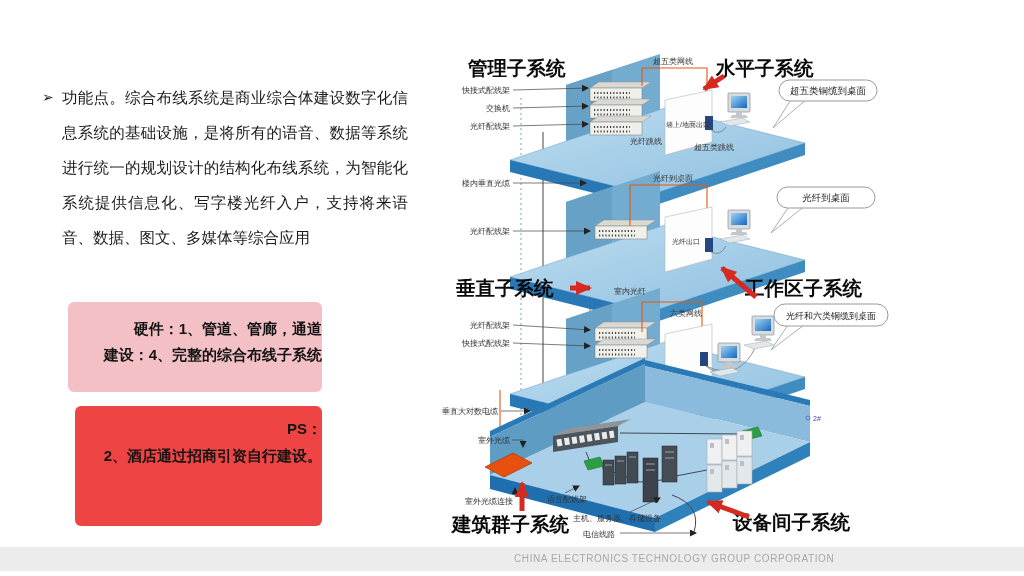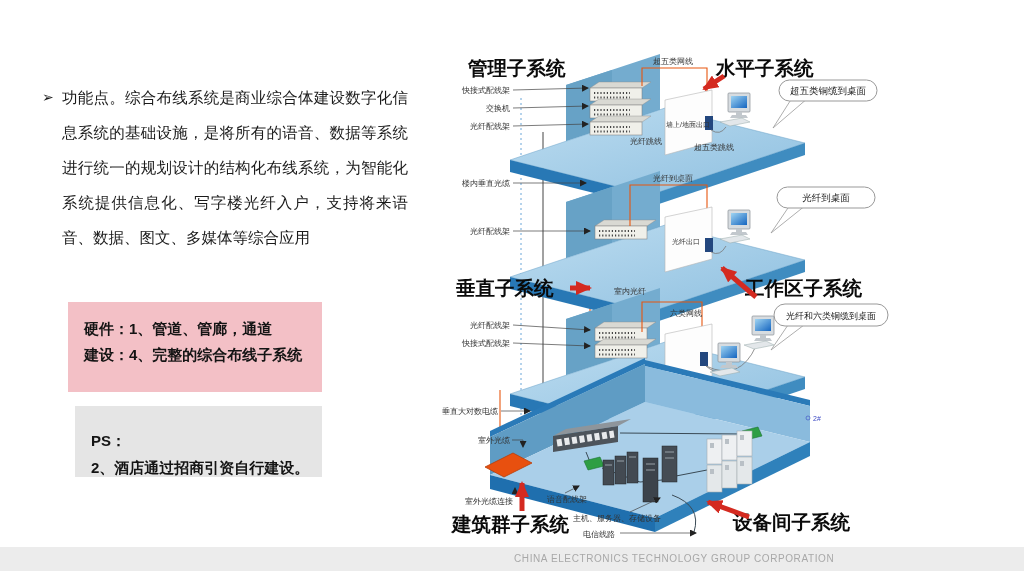--- a/index.html
+++ b/index.html
@@ -5,24 +5,24 @@
   html,body{margin:0;padding:0;background:#fff;}
   #slide{position:relative;width:1024px;height:576px;background:#ffffff;overflow:hidden;
          font-family:"Liberation Sans","DejaVu Sans",sans-serif;color:#111;}
   
   .intro{position:absolute;left:44px;top:80px;width:364px;font-size:15.5px;line-height:35px;
          text-align:justify;color:#1a1a1a;}
   .intro .para{position:relative;padding-left:18px;margin:0;}
   .intro .bullet{position:absolute;left:-2px;top:0;font-weight:bold;font-size:14px;}
   .intro .lead{font-weight:normal;}
   
-  .note{position:absolute;border-radius:0;font-weight:bold;font-size:15px;color:#141414;}
+  .note{position:absolute;border-radius:6px;font-weight:bold;font-size:15px;color:#141414;text-align:right;}
   #pinkBox{left:68px;top:302px;width:254px;height:90px;background:#f3c0c6;padding:14px 0 0 16px;
            line-height:26px;box-sizing:border-box;}
-  #blueBox{left:75px;top:406px;width:247px;height:71px;background:#e5e5e5;padding:21px 0 0 16px;
+  #blueBox{left:75px;top:406px;width:247px;height:120px;background:#ef4444;padding:9px 0 0 16px;
            line-height:27px;box-sizing:border-box;}
   .note div{white-space:nowrap;}
   
   #diagram{position:absolute;left:440px;top:40px;width:584px;height:505px;}
   text{font-family:"Liberation Sans","DejaVu Sans",sans-serif;}
   .lblS{font-size:8px;fill:#333;}
   .lblS7{font-size:7px;fill:#333;}
   .lblB{font-size:19.5px;font-weight:bold;fill:#0a0a0a;}
   .callout{font-size:9.5px;fill:#222;}
   .ptr{stroke:#444;stroke-width:0.7;fill:none;}

